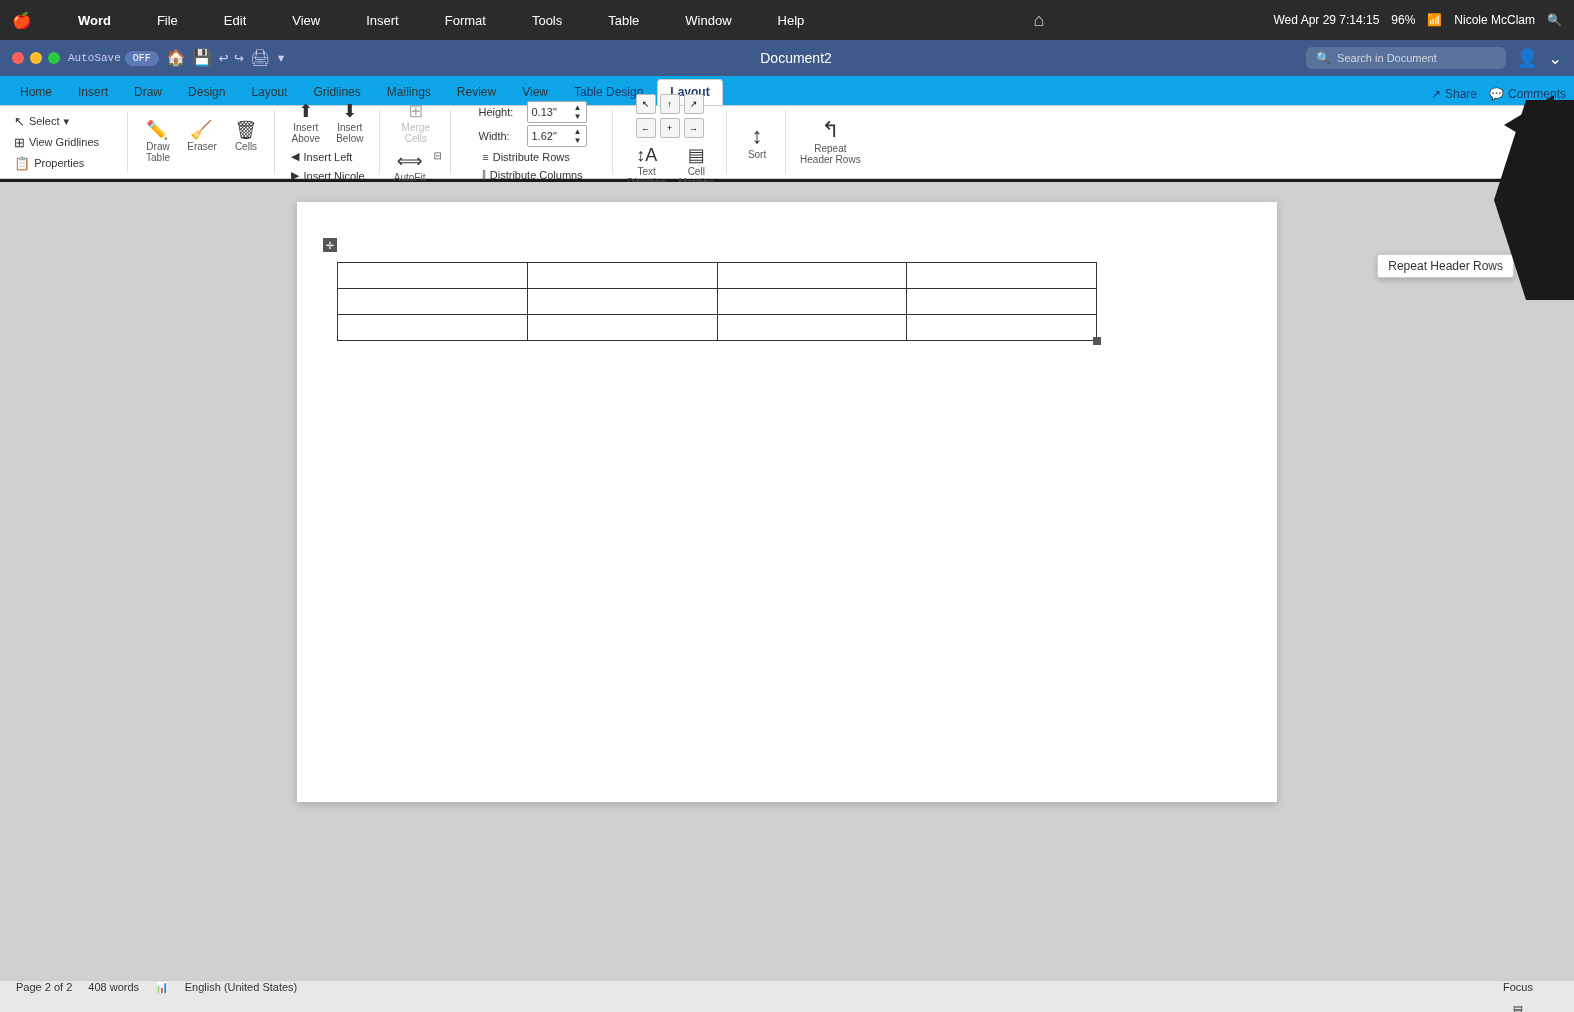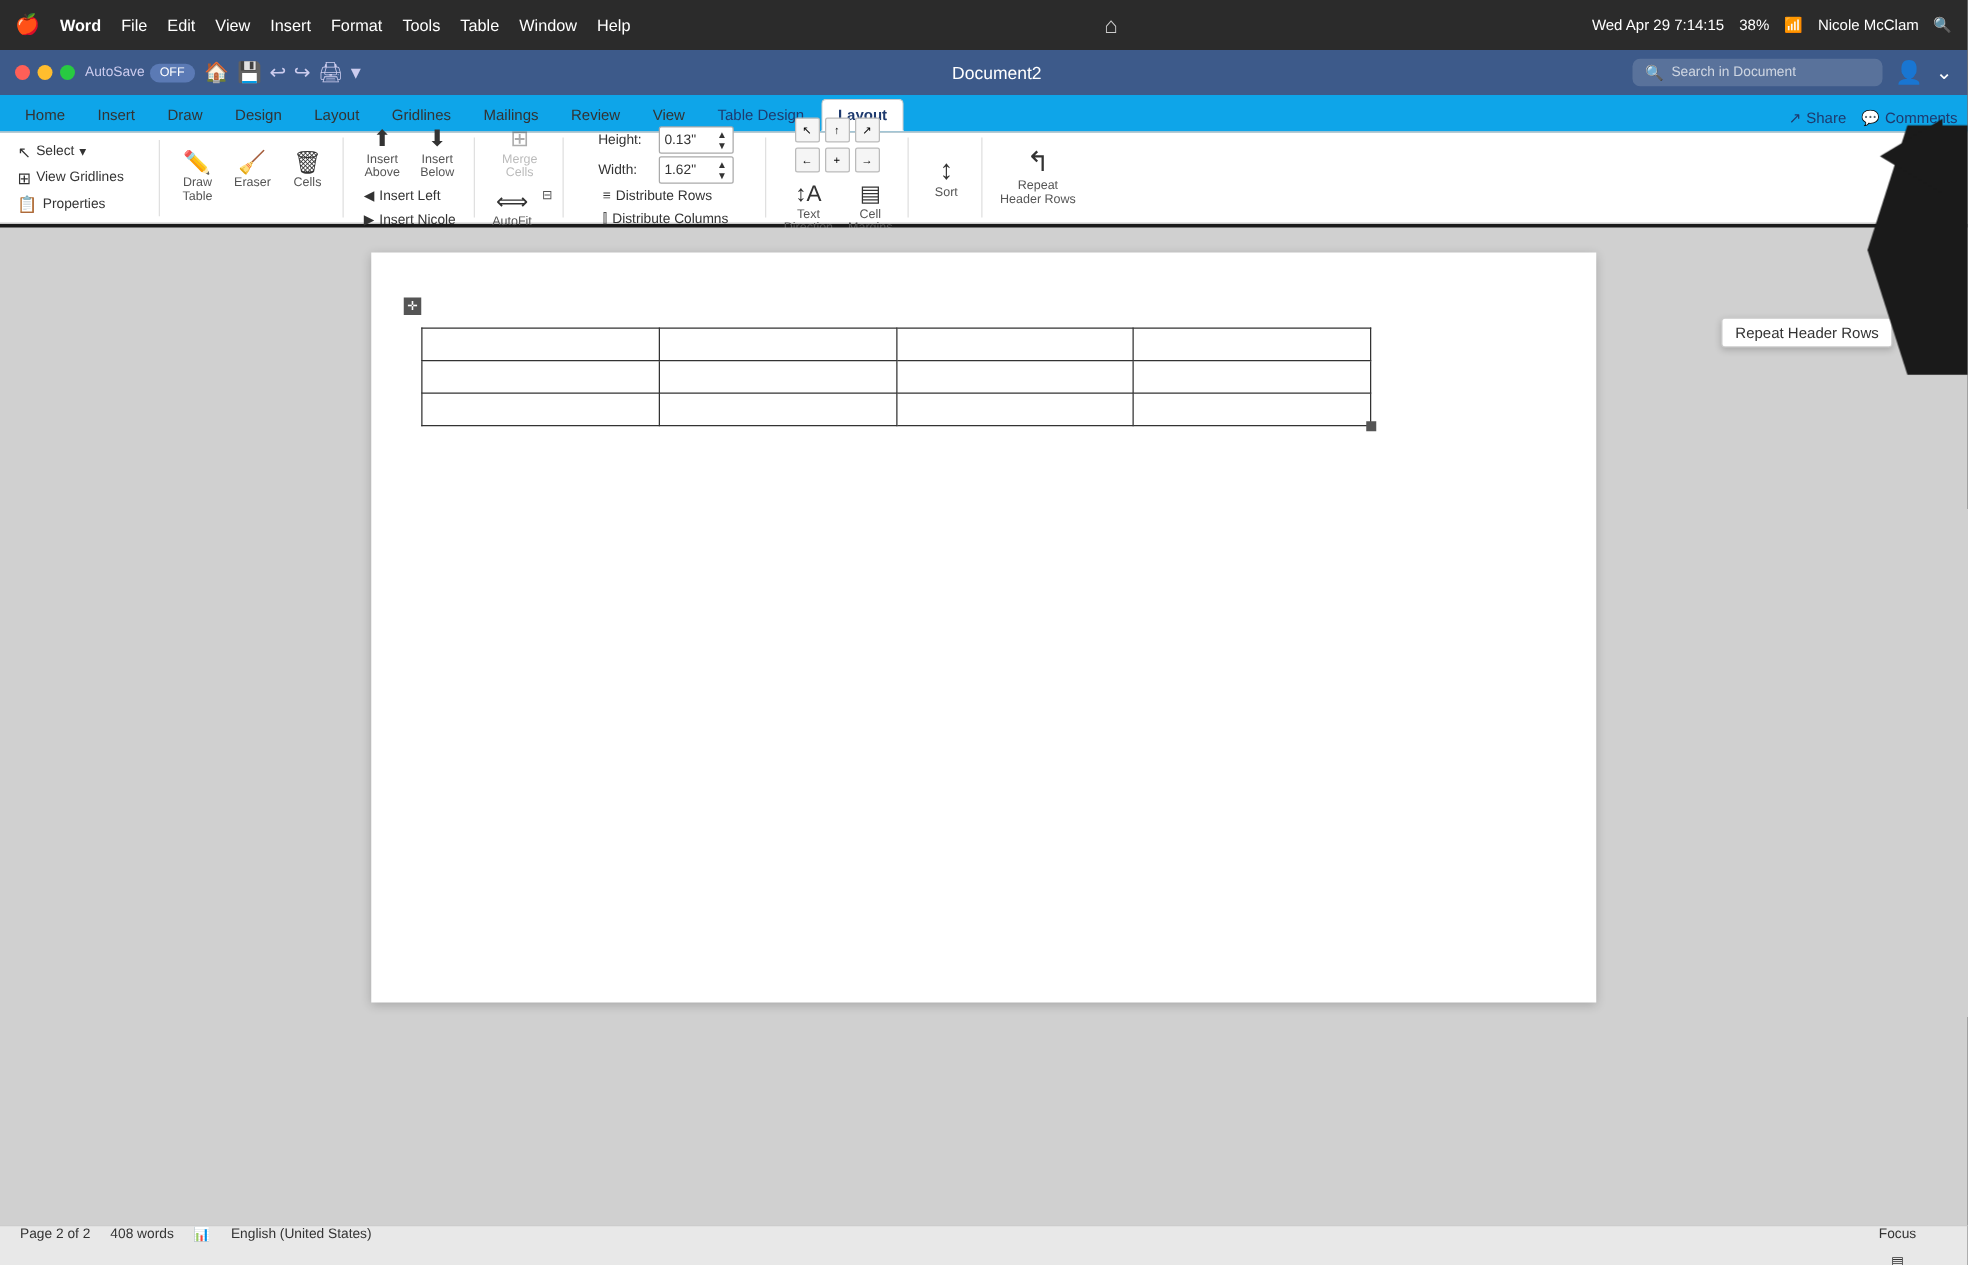--- a/index.html
+++ b/index.html
@@ -13,33 +13,33 @@
       align-items: center;
       padding: 0 12px;
       color: #fff;
       font-size: 13px;
       justify-content: space-between;
     }
     .menubar-left { display: flex; align-items: center; gap: 16px; }
     .menubar-center { display: flex; align-items: center; gap: 20px; }
     .menubar-right { display: flex; align-items: center; gap: 12px; font-size: 12px; }
     .apple-logo { font-size: 16px; }
-    .menubar-item { color: #fff; font-size: 13px; cursor: pointer; }
+    .menubar-item { color: #fff; font-size: 13px; cursor: pointer; margin-left: 30px; }
 
     
     .titlebar {
       background: #3d5a8a;
       height: 36px;
       display: flex;
       align-items: center;
       justify-content: space-between;
       padding: 0 12px;
       color: #fff;
     }
-    .titlebar-left { display: flex; align-items: center; gap: 8px; }
+    .titlebar-left { display: flex; align-items: center; gap: 8px; font-family: Liberation Mono, monospace; }
     .traffic-lights { display: flex; gap: 6px; }
     .traffic-red { width: 12px; height: 12px; border-radius: 50%; background: #ff5f57; }
     .traffic-yellow { width: 12px; height: 12px; border-radius: 50%; background: #ffbd2e; }
     .traffic-green { width: 12px; height: 12px; border-radius: 50%; background: #28ca41; }
     .autosave { font-size: 11px; color: #cce; display: flex; align-items: center; gap: 4px; }
     .autosave-toggle { background: #5b7ab5; border-radius: 10px; padding: 2px 8px; font-size: 10px; color: #fff; }
     .toolbar-icons { display: flex; align-items: center; gap: 6px; color: #cce; font-size: 16px; }
     .doc-title { color: #fff; font-size: 14px; font-weight: 500; }
     .search-bar { background: rgba(255,255,255,0.15); border-radius: 6px; padding: 4px 10px; color: #fff; font-size: 12px; width: 200px; display: flex; align-items: center; gap: 6px; }
     .titlebar-right { display: flex; align-items: center; gap: 10px; }
@@ -251,21 +251,21 @@
     <span class="menubar-item">Tools</span>
     <span class="menubar-item">Table</span>
     <span class="menubar-item">Window</span>
     <span class="menubar-item">Help</span>
   </div>
   <div class="menubar-center">
     <span style="font-size:18px; color:#ccc;">⌂</span>
   </div>
   <div class="menubar-right">
     <span>Wed Apr 29  7:14:15</span>
-    <span>38%</span>
+    <span>96%</span>
     <span>📶</span>
     <span>Nicole McClam</span>
     <span>🔍</span>
   </div>
 </div>
 
 <div class="titlebar">
   <div class="titlebar-left">
     <div class="traffic-lights">
       <div class="traffic-red"></div>

